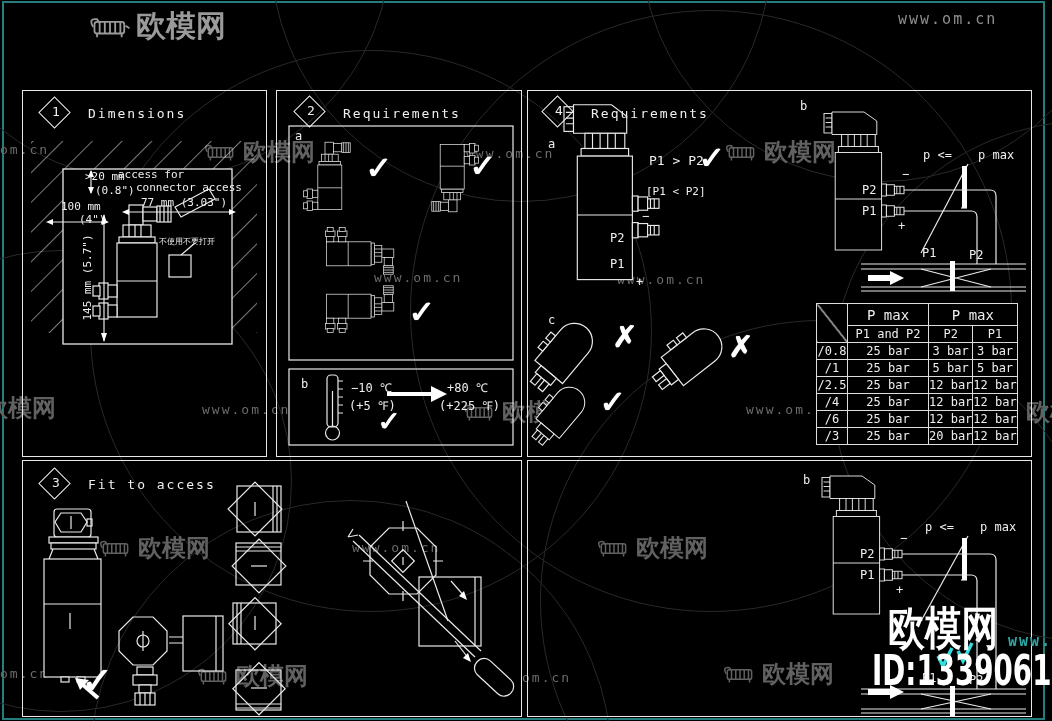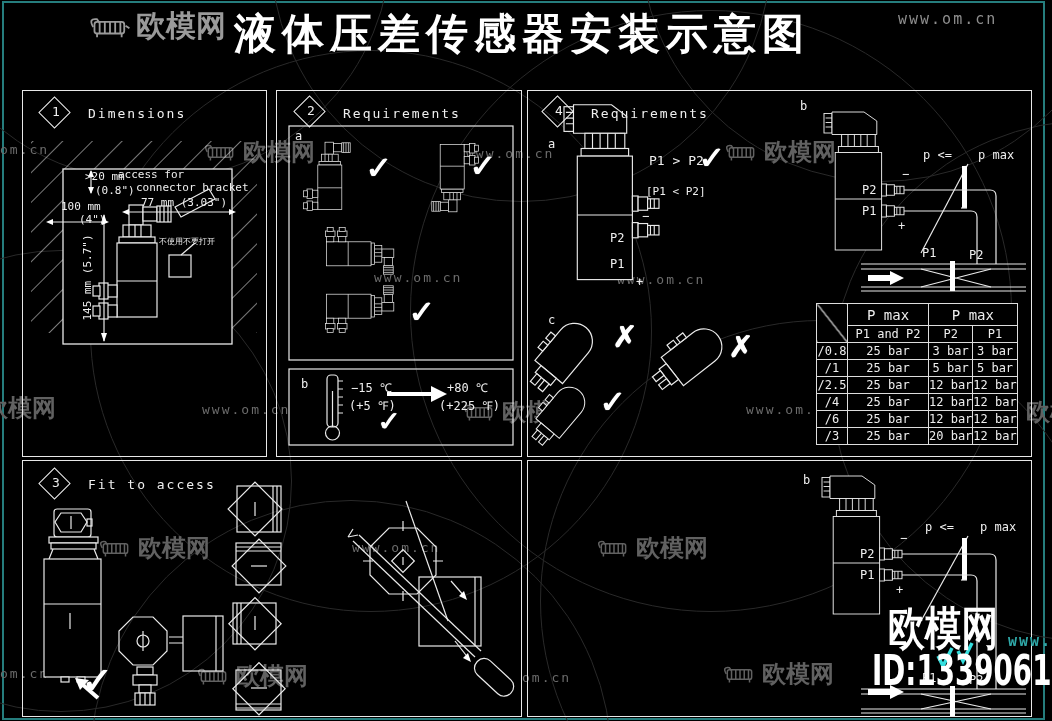--- a/index.html
+++ b/index.html
@@ -50,21 +50,20 @@
   <div class="arc" style="left:-90px;top:-300px;width:480px;height:480px"></div>
   <div class="arc" style="left:270px;top:-300px;width:500px;height:500px"></div>
   <div class="arc" style="left:640px;top:-300px;width:480px;height:480px"></div>
   <div class="arc" style="left:90px;top:50px;width:560px;height:560px"></div>
   <div class="arc" style="left:410px;top:10px;width:600px;height:600px"></div>
   <div class="arc" style="left:-170px;top:250px;width:460px;height:460px"></div>
   <div class="arc" style="left:90px;top:500px;width:520px;height:520px"></div>
   <div class="arc" style="left:540px;top:320px;width:560px;height:560px"></div>
   <div class="arc" style="left:830px;top:120px;width:520px;height:520px"></div>
 
-  <div id="title">液体压差传感器安装示意图</div>
 
   <div class="wm bright" style="left:88px;top:6px">
     <svg width="44" height="24" viewBox="0 0 34 18">
         <g stroke="#9a9a9a" fill="none" stroke-width="1.4">
           <path d="M4,9 q-4,-7 3,-6 l2,3"></path>
           <rect x="5" y="5" width="23" height="9" rx="2"></rect>
           <path d="M9,5v9 M13,5v9 M17,5v9 M21,5v9 M25,5v9 M7,14v3 M26,14v3 M29,8l3,2"></path>
         </g>
       </svg>
     <span class="bt" style="font-size:30px">欧模网</span>
@@ -244,21 +243,21 @@
       <polygon class="wh" points="65,96 71,96 68,103"></polygon>
     </svg>
 
     <div class="pnum" style="left:20px;top:10px">
         <span>1</span>
       </div>
     <div class="ptitle" style="left:65px;top:15px">Dimensions</div>
     <div class="lbl sm" style="left:62px;top:79px">&gt;20 mm</div>
     <div class="lbl sm" style="left:72px;top:93px">(0.8")</div>
     <div class="lbl sm" style="left:95px;top:77px">access for</div>
-    <div class="lbl sm" style="left:113px;top:90px">connector bracket</div>
+    <div class="lbl sm" style="left:113px;top:90px">connector access</div>
     <div class="lbl sm" style="left:118px;top:105px">77 mm (3.03")</div>
     <div class="lbl sm" style="left:38px;top:109px">100 mm</div>
     <div class="lbl sm" style="left:56px;top:122px">(4")</div>
     <div class="lbl sm rot90" style="left:8px;top:180px;width:112px">145 mm (5.7")</div>
     <div class="lbl tiny" style="left:136px;top:145px">不使用不要打开</div>
   </div>
 
   <div class="panel" style="left:276px;top:90px;width:244px;height:365px">
     <svg width="244" height="365" viewBox="0 0 244 365">
       <rect class="dr" x="12" y="35" width="224" height="234"></rect>
@@ -277,21 +276,21 @@
     </svg>
     <div class="pnum" style="left:21px;top:9px">
         <span>2</span>
       </div>
     <div class="ptitle" style="left:66px;top:15px">Requirements</div>
     <div class="lbl" style="left:18px;top:38px">a</div>
     <span class="chk" style="left:88px;top:58px;font-size:32px">✓</span>
     <span class="chk" style="left:192px;top:56px;font-size:32px">✓</span>
     <span class="chk" style="left:131px;top:202px;font-size:32px">✓</span>
     <div class="lbl" style="left:24px;top:286px">b</div>
-    <div class="lbl" style="left:74px;top:288px">−15 ℃</div>
+    <div class="lbl" style="left:74px;top:288px">−10 ℃</div>
     <div class="lbl" style="left:72px;top:306px">(+5 ℉)</div>
     <div class="lbl" style="left:170px;top:288px">+80 ℃</div>
     <div class="lbl" style="left:162px;top:306px">(+225 ℉)</div>
     <span class="chk" style="left:100px;top:314px;font-size:28px">✓</span>
   </div>
 
   <div class="panel" style="left:527px;top:90px;width:503px;height:365px">
     <svg width="503" height="365" viewBox="0 0 503 365">
       <use href="#fv" transform="translate(36,10) scale(0.95)"></use>
 

